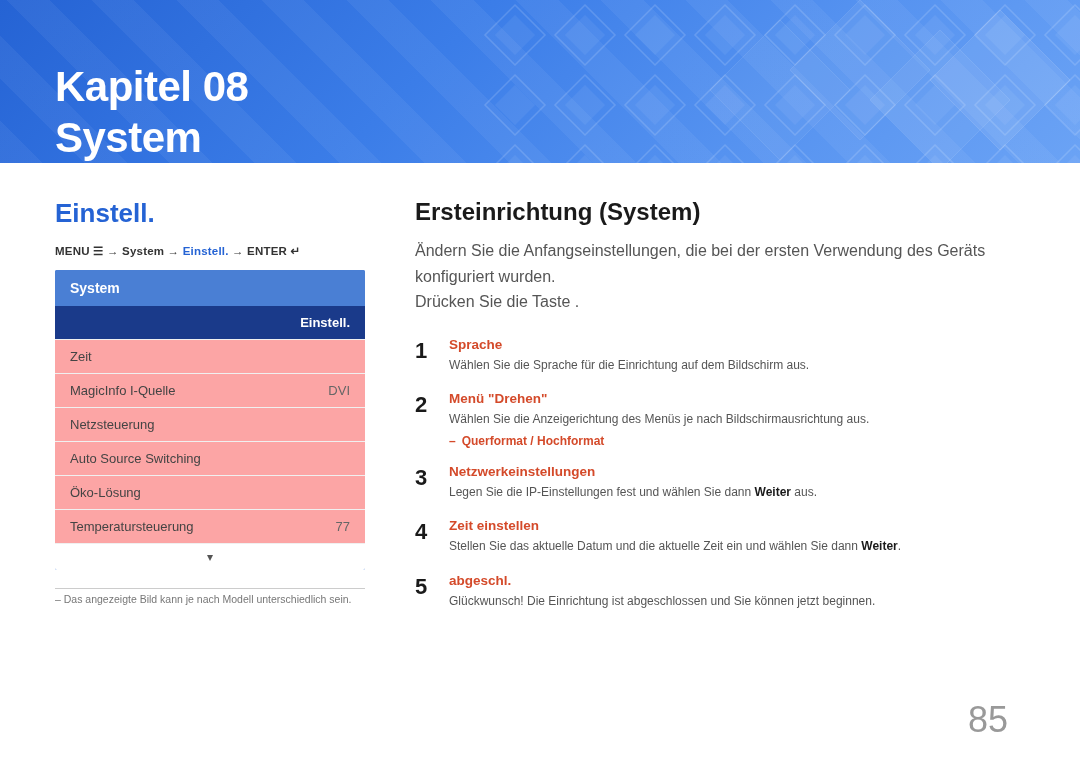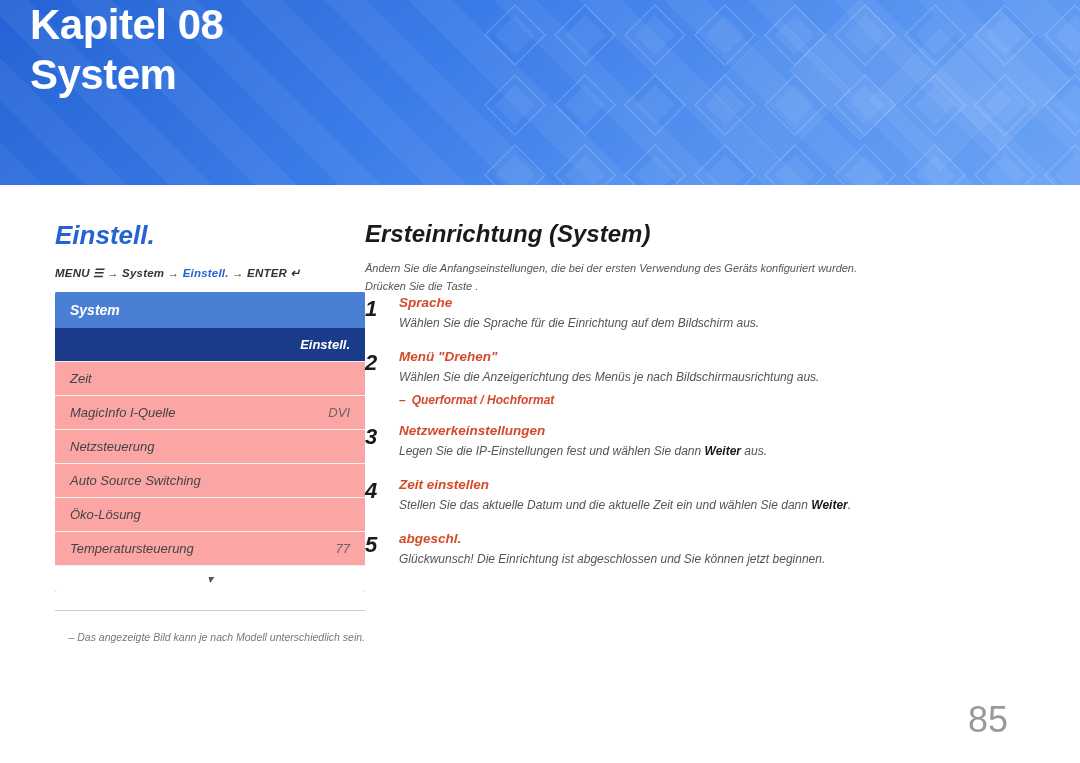--- a/index.html
+++ b/index.html
@@ -9,27 +9,27 @@
       height: 763px;
       background: #ffffff;
       font-family: 'Arial', sans-serif;
       overflow: hidden;
       position: relative;
     }
 
     
     .header-banner {
       width: 100%;
-      height: 185px;
+      height: 163px;
       background: linear-gradient(135deg, #2563d4 0%, #3b7de8 40%, #5592f0 70%, #6ba3f5 100%);
       position: relative;
       overflow: hidden;
       display: flex;
-      align-items: flex-start;
-      padding-left: 30px;
+      align-items: flex-end;
+      padding-left: 55px;
     }
 
     .header-banner::before {
       content: '';
       position: absolute;
       top: 0; left: 0; right: 0; bottom: 0;
       background-image: 
         repeating-linear-gradient(
           45deg,
           rgba(255,255,255,0.05) 0px,
@@ -64,22 +64,22 @@
       font-size: 42px;
       font-weight: 800;
       line-height: 1.2;
       letter-spacing: -0.5px;
     }
 
     
     .main-content {
       display: flex;
       padding: 35px 55px 20px 55px;
+      gap: 50px;
       height: calc(763px - 185px);
-      font-style: italic;
     }
 
     
     .left-column {
       width: 310px;
       flex-shrink: 0;
     }
 
     .section-title {
       font-size: 26px;
@@ -153,42 +153,42 @@
       background: #ffffff;
       padding: 6px;
       color: #555;
       font-size: 12px;
     }
 
     
     .footnote {
       margin-top: 18px;
       border-top: 1px solid #ccc;
-      padding-top: 20px;
+      padding-top: 4px;
       font-size: 10.5px;
       color: #777;
-      text-align: right;
     }
 
     
     .right-column {
       flex: 1;
     }
 
     .right-column h2 {
       font-size: 24px;
       font-weight: 800;
       color: #1a1a1a;
       margin-bottom: 12px;
     }
 
     .intro-text {
-      font-size: 11px;
+      font-size: 16px;
       color: #555;
       line-height: 1.6;
+      margin-bottom: 22px;
     }
 
     
     .steps-list {
       list-style: none;
     }
 
     .step-item {
       display: flex;
       gap: 14px;

